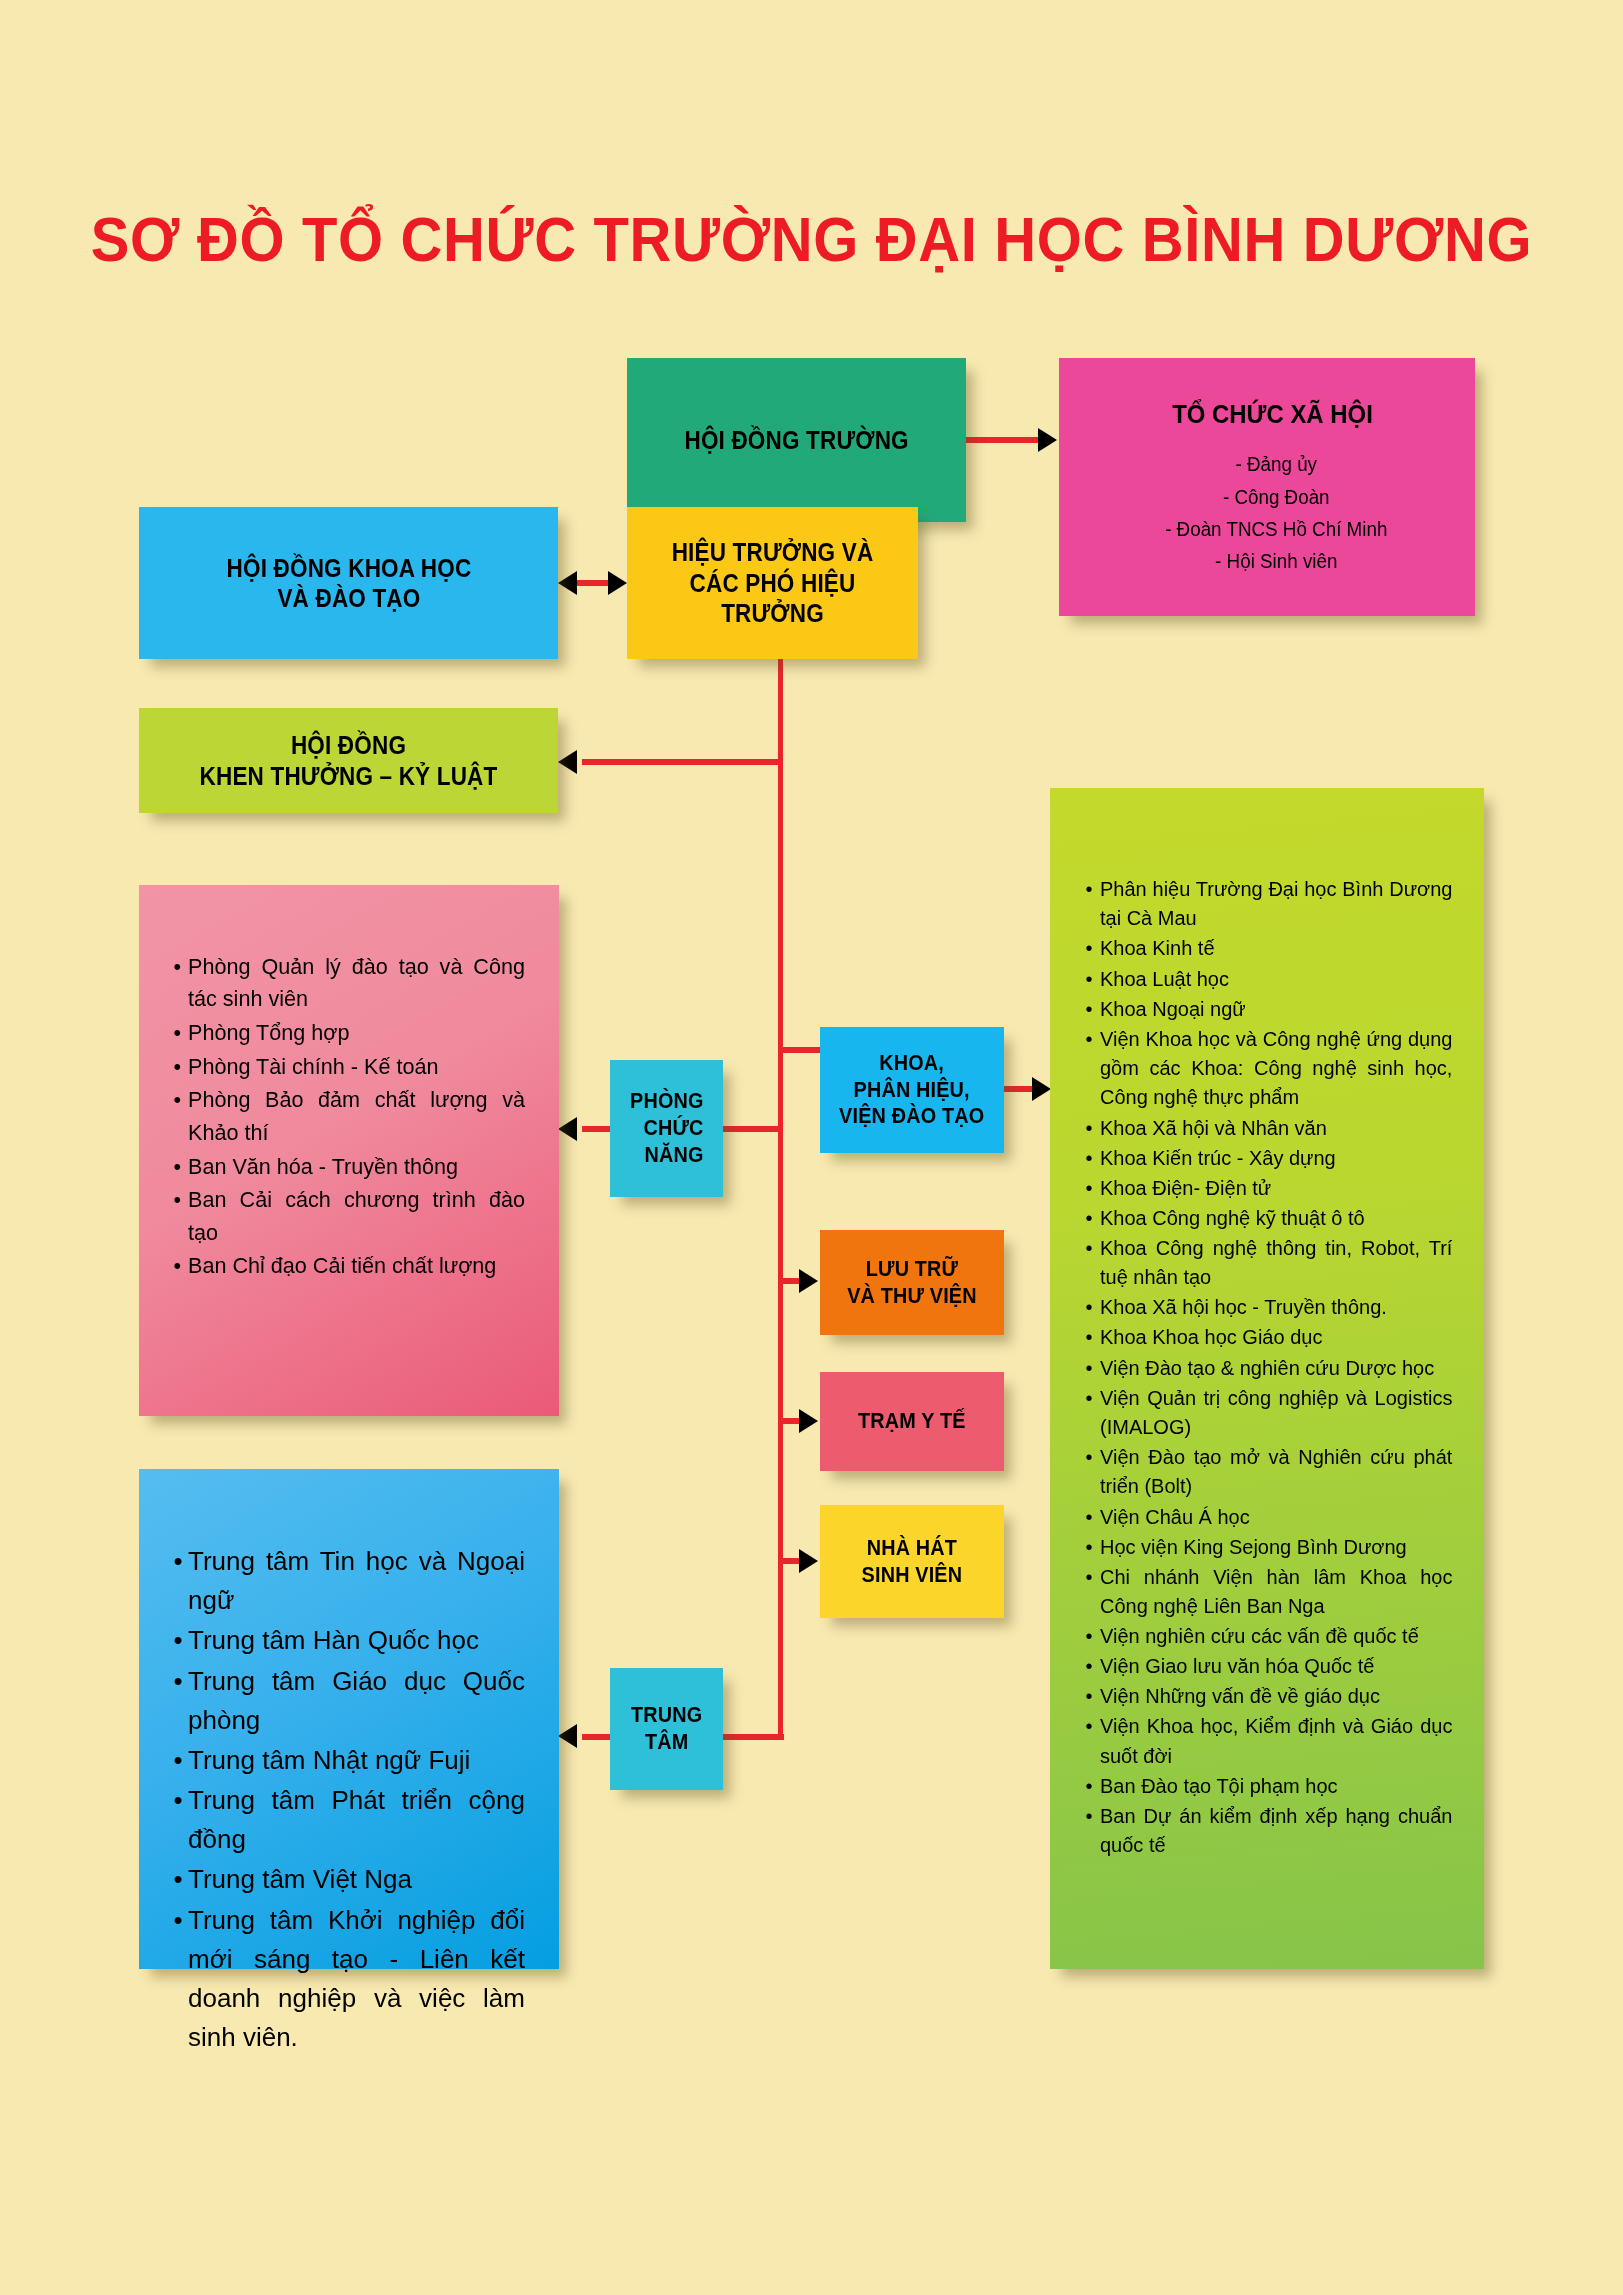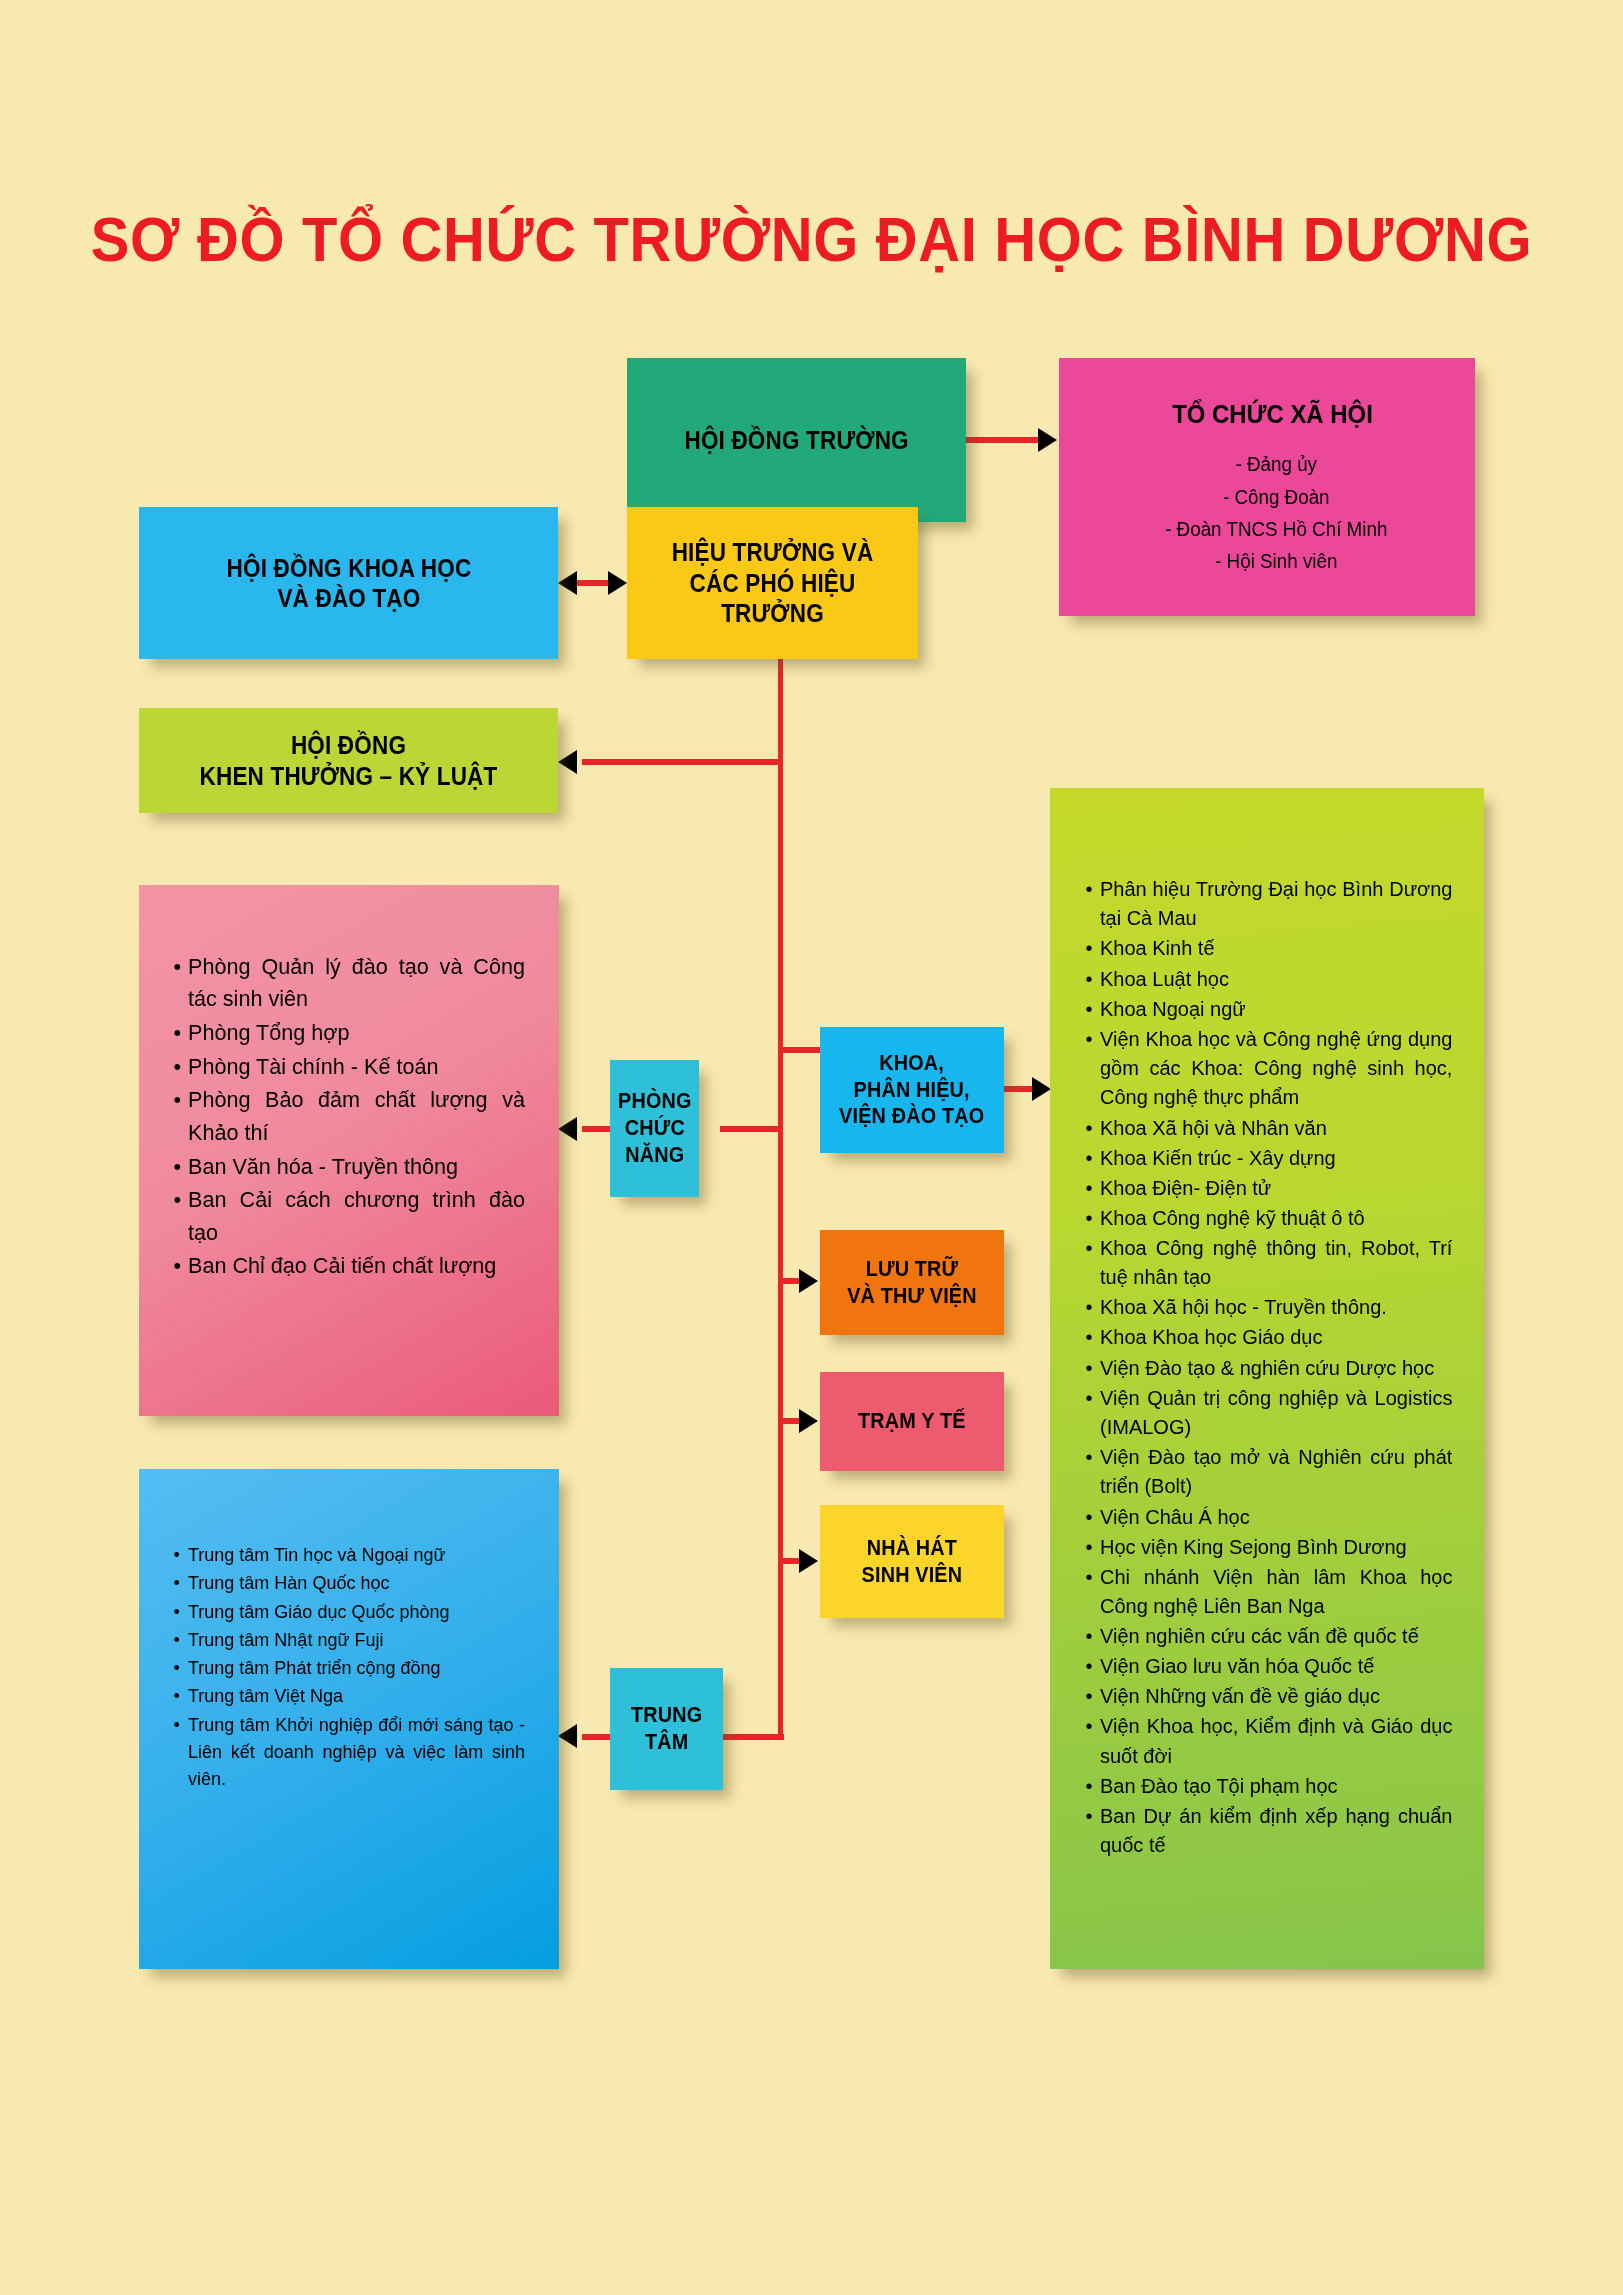--- a/index.html
+++ b/index.html
@@ -88,21 +88,21 @@
 
   #box-ht       { left: 627px;  top: 507px;  width: 291px; height: 152px; background: #fcc816; }
   #box-ht .lbl  { font-size: 25px; }
 
   #box-hdkh     { left: 139px;  top: 507px;  width: 419px; height: 152px; background: #29b7ee; }
   #box-hdkh .lbl{ font-size: 25px; }
 
   #box-hdkt     { left: 139px;  top: 708px; width: 419px; height: 105px; background: #bcd636; }
   #box-hdkt .lbl{ font-size: 25px; }
 
-  #box-pcn      { left: 610px;  top: 1060px; width: 89px; height: 137px; background: #2ec0d8; }
+  #box-pcn      { left: 610px;  top: 1060px; width: 113px; height: 137px; background: #2ec0d8; text-align: right; }
   #box-pcn .lbl { font-size: 22px; }
 
   #box-khoa     { left: 820px; top: 1027px; width: 184px; height: 126px; background: #17b6ef; }
   #box-khoa .lbl{ font-size: 22px; }
 
   #box-luutru   { left: 820px; top: 1230px; width: 184px; height: 105px; background: #f0750f; }
   #box-luutru .lbl { font-size: 22px; }
 
   #box-tramyte  { left: 820px; top: 1372px; width: 184px; height: 99px; background: #ec5b6e; }
   #box-tramyte .lbl{ font-size: 22px; }
@@ -119,21 +119,21 @@
     background: linear-gradient(150deg, #f294a6 0%, #f08a9d 45%, #ea5a78 100%);
     padding: 58px 26px 0 41px;
   }
   #list-phong li { font-size: 21.6px; line-height: 1.50; margin-bottom: 1.3px; }
 
   #list-trungtam {
     left: 139px; top: 1469px; width: 420px; height: 500px;
     background: linear-gradient(150deg, #55bdf0 0%, #36b0ec 45%, #049ee0 100%);
     padding: 65px 26px 0 41px;
   }
-  #list-trungtam li { font-size: 18px; line-height: 1.50; margin-bottom: 1.3px; }
+  #list-trungtam li { font-size: 26px; line-height: 1.50; margin-bottom: 1.3px; }
 
   #list-khoa {
     left: 1050px; top: 788px; width: 434px; height: 1181px;
     background: linear-gradient(175deg, #c4d92b 0%, #b9d730 35%, #86c44a 100%);
     padding: 79px 23.6px 0 42px;
   }
   #list-khoa li { font-size: 20px; line-height: 1.47; margin-bottom: 0.7px; }
 
   
   #box-tcxh .tcxh-title {

